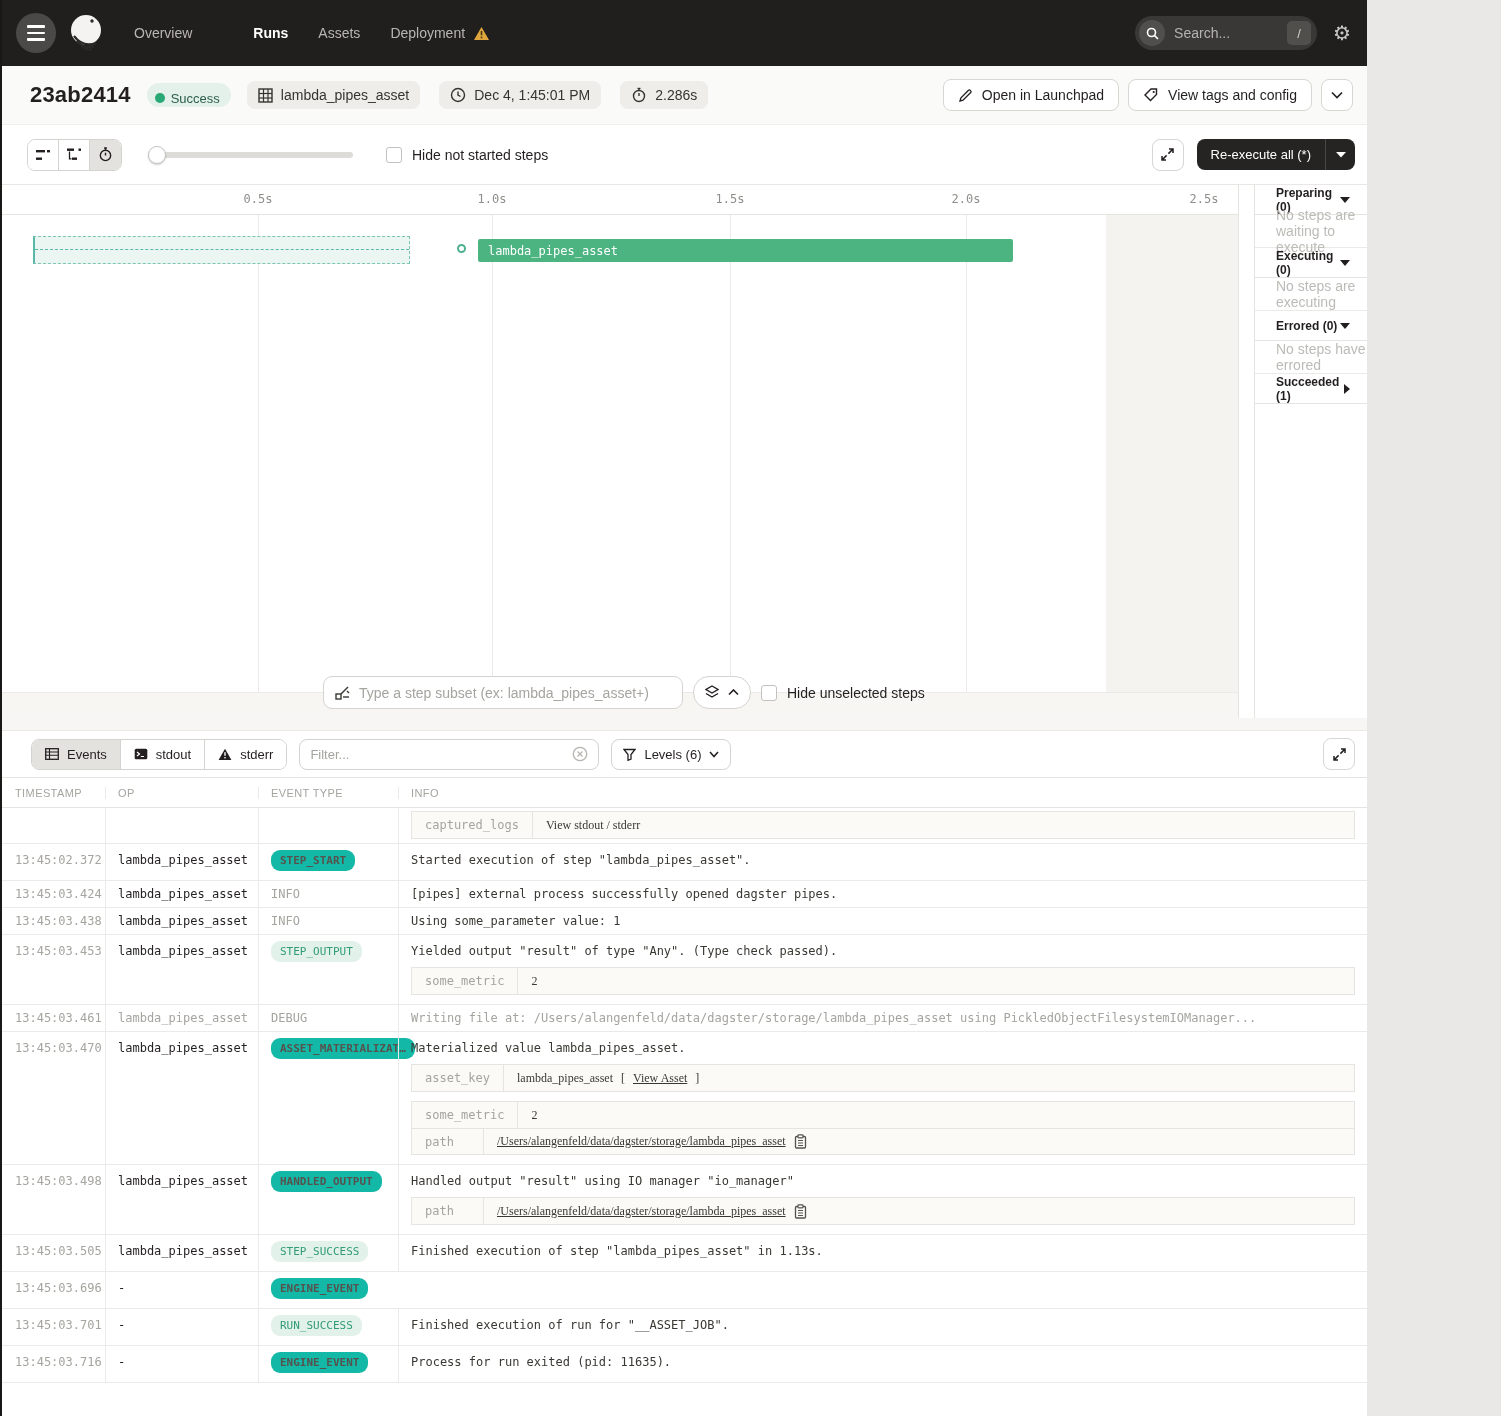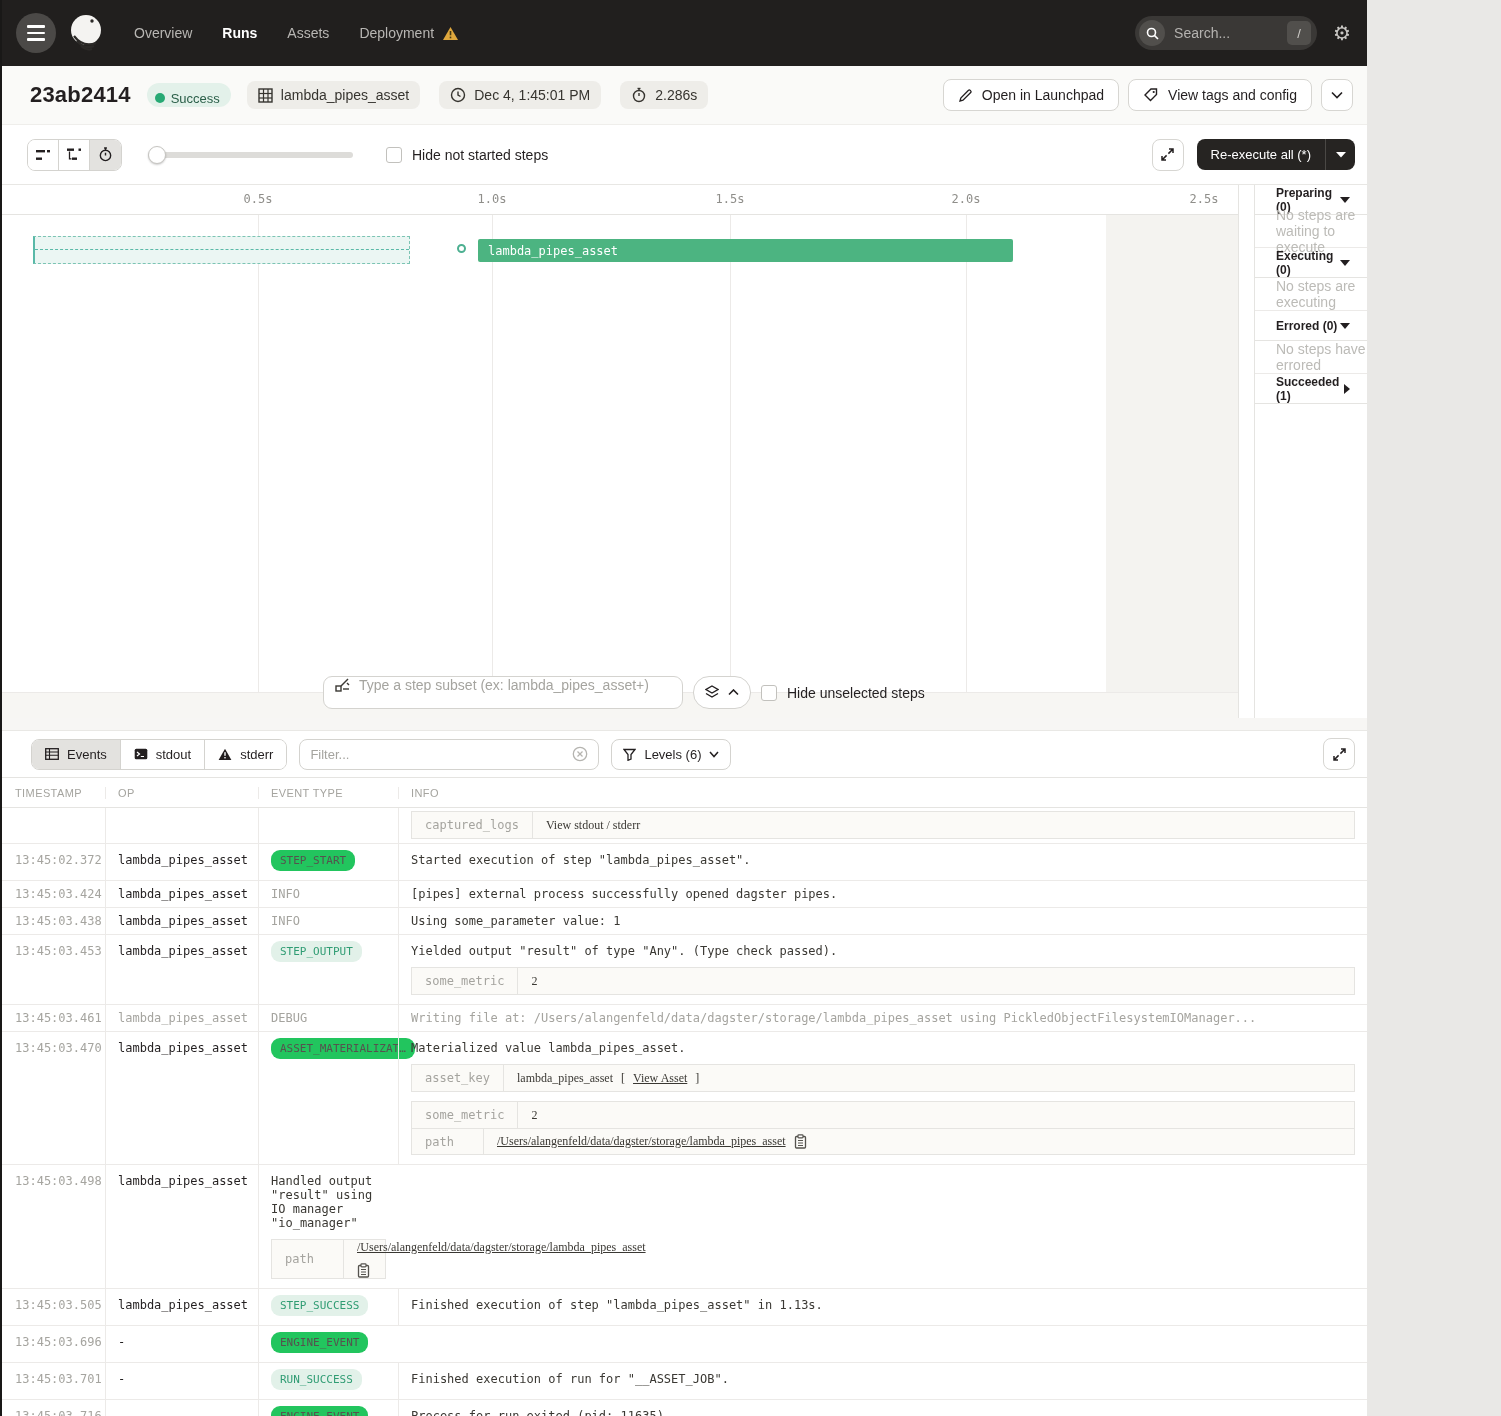--- a/index.html
+++ b/index.html
@@ -9,21 +9,21 @@
   .mono { font-family:"DejaVu Sans Mono", monospace; }
 
   
   .topnav { height:66px; background:#211f1e; display:flex; align-items:center; padding:0 16px; }
   .hamburger { width:40px; height:40px; border-radius:50%; background:#4b4947; display:flex; flex-direction:column;
                justify-content:center; align-items:center; gap:4px; cursor:pointer; }
   .hamburger i { display:block; width:18px; height:2.5px; background:#fff; border-radius:1px; }
   .logo { margin-left:8px; display:flex; align-items:center; }
   .nav-links { display:flex; gap:30px; margin-left:26px; font-size:14px; color:#b8b6b3; }
   .nav-link { display:flex; align-items:center; gap:8px; cursor:pointer; }
-  .nav-link.active span { color:#fff; font-weight:700; }
+  .nav-link.active span { color:#fff; font-weight:700;margin-left:31px; }
   .topnav-spacer { flex:1; }
   .search { width:182px; height:34px; border-radius:17px; background:#3a3836; display:flex; align-items:center; padding:0 6px 0 4px; gap:9px; }
   .search-circle { width:26px; height:26px; border-radius:50%; background:#514f4c; display:grid; place-items:center; }
   .search-ph { flex:1; color:#b5b3b0; font-size:14px; }
   .slash-badge { width:24px; height:24px; border-radius:5px; background:#514f4c; color:#cfcdc9; display:grid; place-items:center; font-size:13px; }
   .gear { margin-left:16px; color:#c9c7c4; font-size:20px; cursor:pointer; line-height:1; }
 
   
   .runheader { height:59px; background:#fafaf8; display:flex; align-items:center; padding:0 14px 0 30px; gap:16px; border-bottom:1px solid #efeeeb; }
   .run-id { font-size:22px; font-weight:700; color:#231f20; letter-spacing:.2px; }
@@ -63,21 +63,21 @@
   .offband { position:absolute; top:0; bottom:0; left:1106px; width:133px; background:#f4f3f0; }
   .waitbox { position:absolute; left:33px; top:21px; width:377px; height:28px; background:#ebf6f3;
              border:1px dashed #7cc4b4; border-left:2px solid #59b9a8; }
   .waitbox::after { content:""; position:absolute; left:0; right:0; top:12px; border-top:1px dashed #5bb9a8; }
   .marker { position:absolute; left:457px; top:29px; width:9px; height:9px; border:2px solid #4db091; border-radius:50%; background:#fff; }
   .bar { position:absolute; left:478px; top:24px; width:535px; height:23px; background:#4cb481; border-radius:2px;
          display:flex; align-items:center; padding-left:10px; color:#fff; font-size:12px; cursor:pointer; }
   .gantt-footer { height:26px; background:#f7f6f3; border-top:1px solid #eceae8; flex:none; }
   .gantt-controls { position:absolute; left:323px; bottom:9px; display:flex; gap:10px; align-items:center; z-index:5; }
   .subset-input { width:360px; height:33px; border:1px solid #d4d3cf; border-radius:9px; background:#fff; display:flex;
-                  align-items:flex-start; padding:0 11px; gap:9px; color:#a5a49f; font-size:14px; }
+                  align-items:center; padding:0 11px; gap:9px; color:#a5a49f; font-size:14px; }
   .layers-btn { height:33px; border:1px solid #d4d3cf; border-radius:16px; background:#fff; padding:0 11px; display:flex; gap:9px; align-items:center; cursor:pointer; }
 
   
   .gantt-sidebar { flex:1; border-left:1px solid #e5e4e1; background:#fff; }
   .sb-head { height:30px; display:flex; align-items:center; justify-content:space-between; padding:0 17px 0 21px;
              font-size:12px; font-weight:700; color:#231f20; border-bottom:1px solid #e5e4e1; cursor:pointer; }
   .sb-empty { height:33px; display:flex; align-items:center; padding-left:21px; font-size:14px; color:#bcbbb7; border-bottom:1px solid #eceae8; }
   .caret-dn { width:0; height:0; border-left:5px solid transparent; border-right:5px solid transparent; border-top:6px solid #231f20; }
   .caret-rt { width:0; height:0; border-top:5px solid transparent; border-bottom:5px solid transparent; border-left:6px solid #231f20; }
 
@@ -101,21 +101,21 @@
   .log-head > div + div, .log-row > div + div, .log-filler > div + div { border-left:1px solid #eceae8; padding-left:12px; }
   .log-row { border-bottom:1px solid #eceae8; font-family:"DejaVu Sans Mono", monospace; font-size:12px; }
   .log-row > div { padding-top:9px; padding-bottom:9px; padding-right:10px; }
   .log-row.compact > div { padding-top:6px; padding-bottom:6px; }
   .log-row.partial > div { padding-top:2px; padding-bottom:4px; }
   .c-ts { color:#a5a49f; }
   .c-op { color:#231f20; }
   .c-op.muted, .c-info.muted .info-text { color:#a5a49f; }
   .type-text { color:#a5a49f; }
   .pill { display:inline-block; padding:4px 9px; border-radius:9px; font-size:11px; margin-top:-4px; }
-  .pill-gray { background:#22c55e; color:#55534e; }
+  .pill-gray { background:#14b8a6; color:#55534e;font-weight:bold; }
   .pill-green { background:#e2f1e9; color:#2f9c73; }
   .c-info { color:#3a3833; padding-right:14px; }
   .meta { margin-top:9px; border:1px solid #e5e4e1; background:#fbfaf7; margin-right:2px; }
   .partial .meta { margin-top:1px; }
   .meta-row { display:flex; min-height:26px; align-items:stretch; }
   .meta-row + .meta-row { border-top:1px solid #e5e4e1; }
   .meta-key { min-width:72px; padding:0 13px; color:#a5a49f; border-right:1px solid #e5e4e1; display:flex; align-items:center; }
   .meta-val { padding:0 13px; color:#3a3833; display:flex; gap:8px; align-items:center; flex-wrap:wrap;font-family:Liberation Serif, serif; }
   .lnk { text-decoration:underline; cursor:pointer; }
   .copy-ic { display:inline-flex; cursor:pointer; }
@@ -553,20 +553,21 @@
                     </svg>
                   </span>
                 </div>
               </div>
             </div>
           </div>
         </div>
         <div class="log-row">
           <div class="c-ts">13:45:03.498</div>
           <div class="c-op">lambda_pipes_asset</div>
+          <div class="c-type"><span class="pill pill-gray">HANDLED_OUTPUT</span></div>
           <div class="c-info">
             <div class="info-text">Handled output "result" using IO manager "io_manager"</div>
             <div class="meta">
               <div class="meta-row">
                 <div class="meta-key">path</div>
                 <div class="meta-val">
                   <span class="lnk">/Users/alangenfeld/data/dagster/storage/lambda_pipes_asset</span>
                   <span class="copy-ic">
                     <svg width="13" height="15" viewBox="0 0 13 15">
                       <rect x="1.5" y="2.5" width="10" height="11.5" rx="1" fill="none" stroke="#55534e" stroke-width="1.3"></rect>

